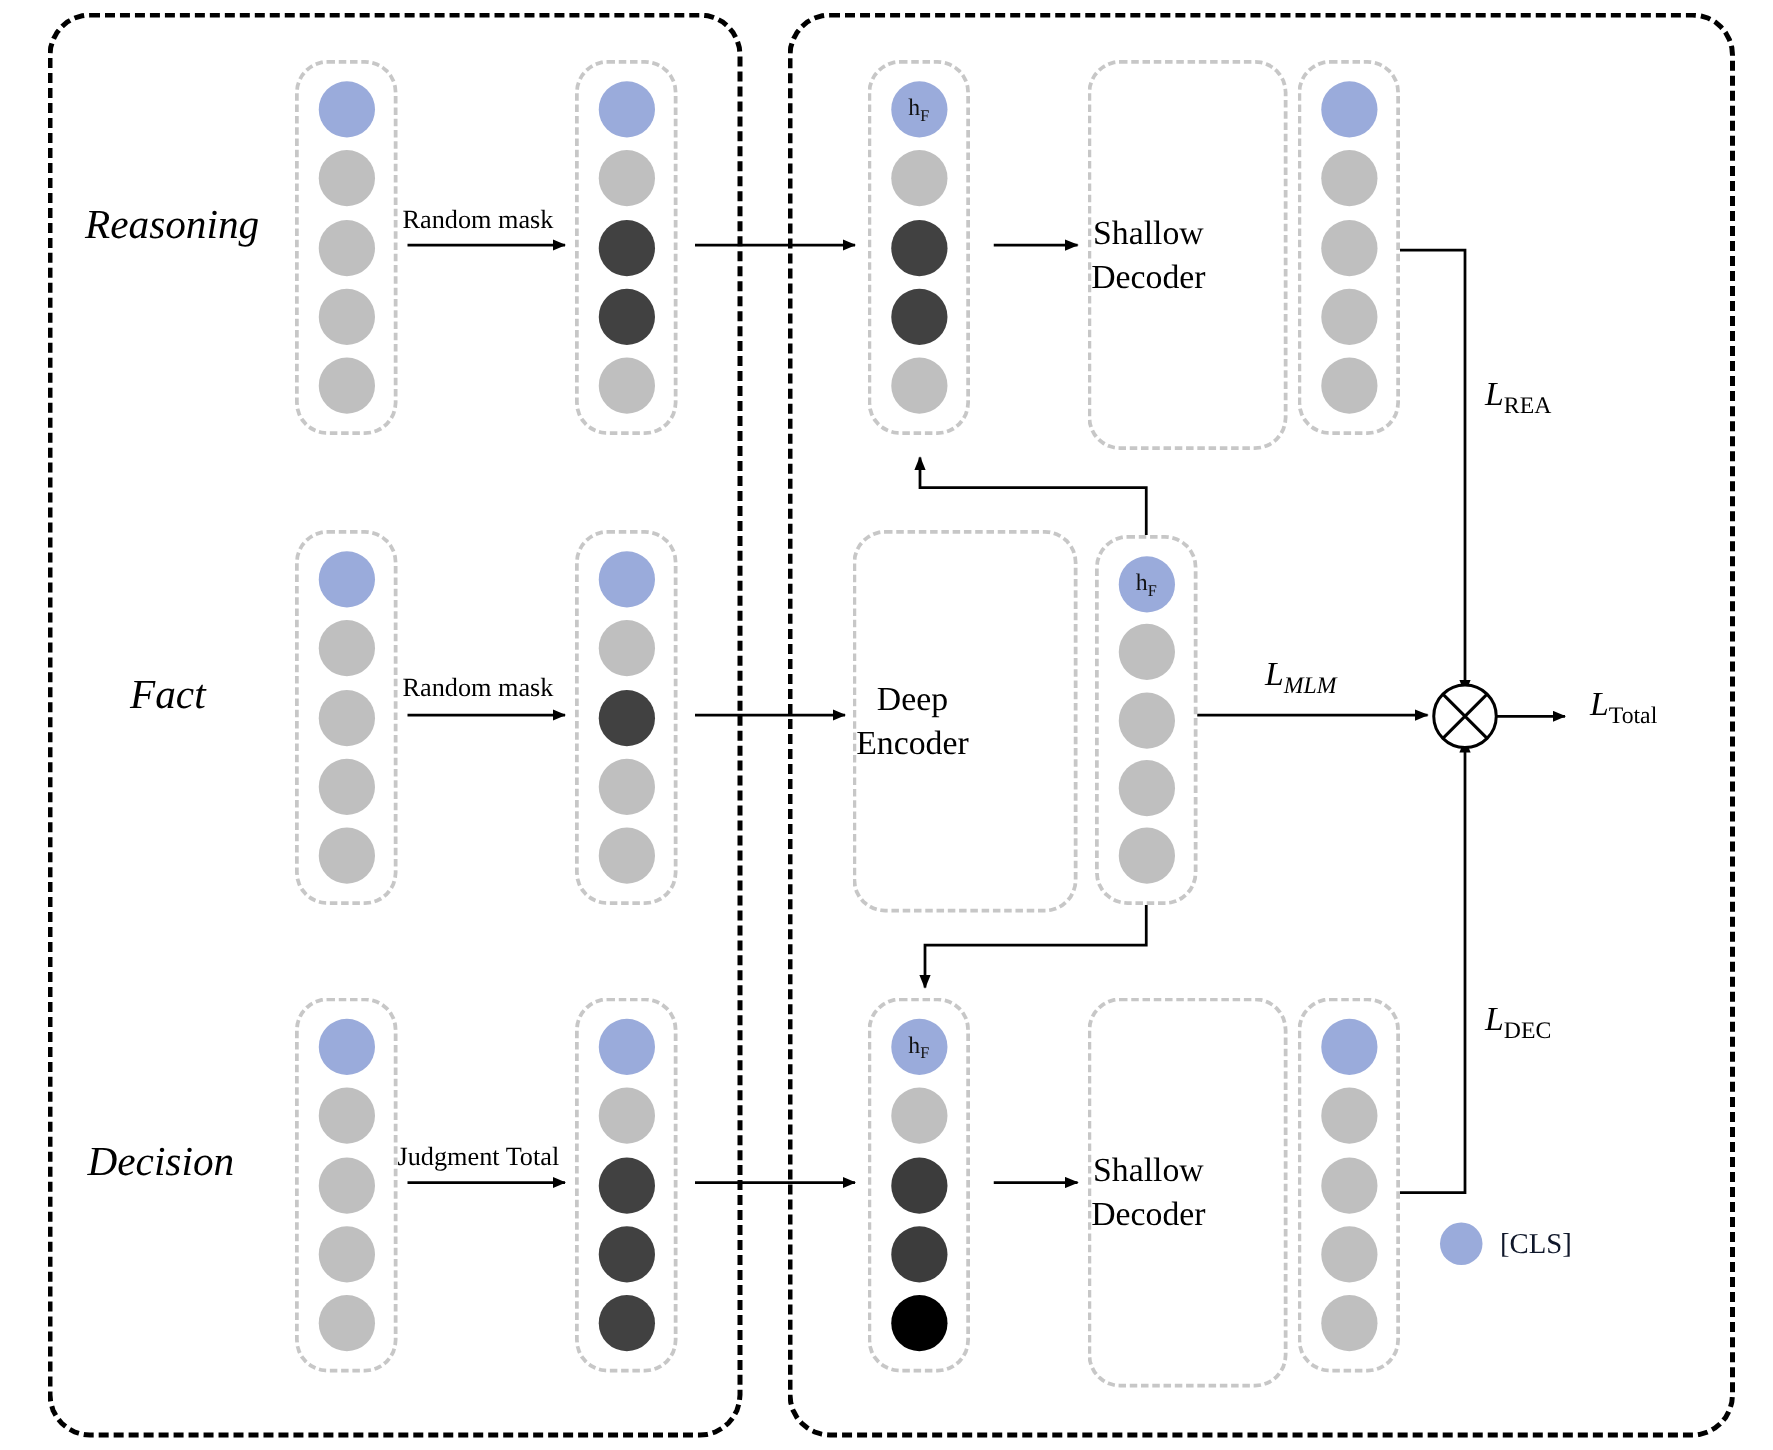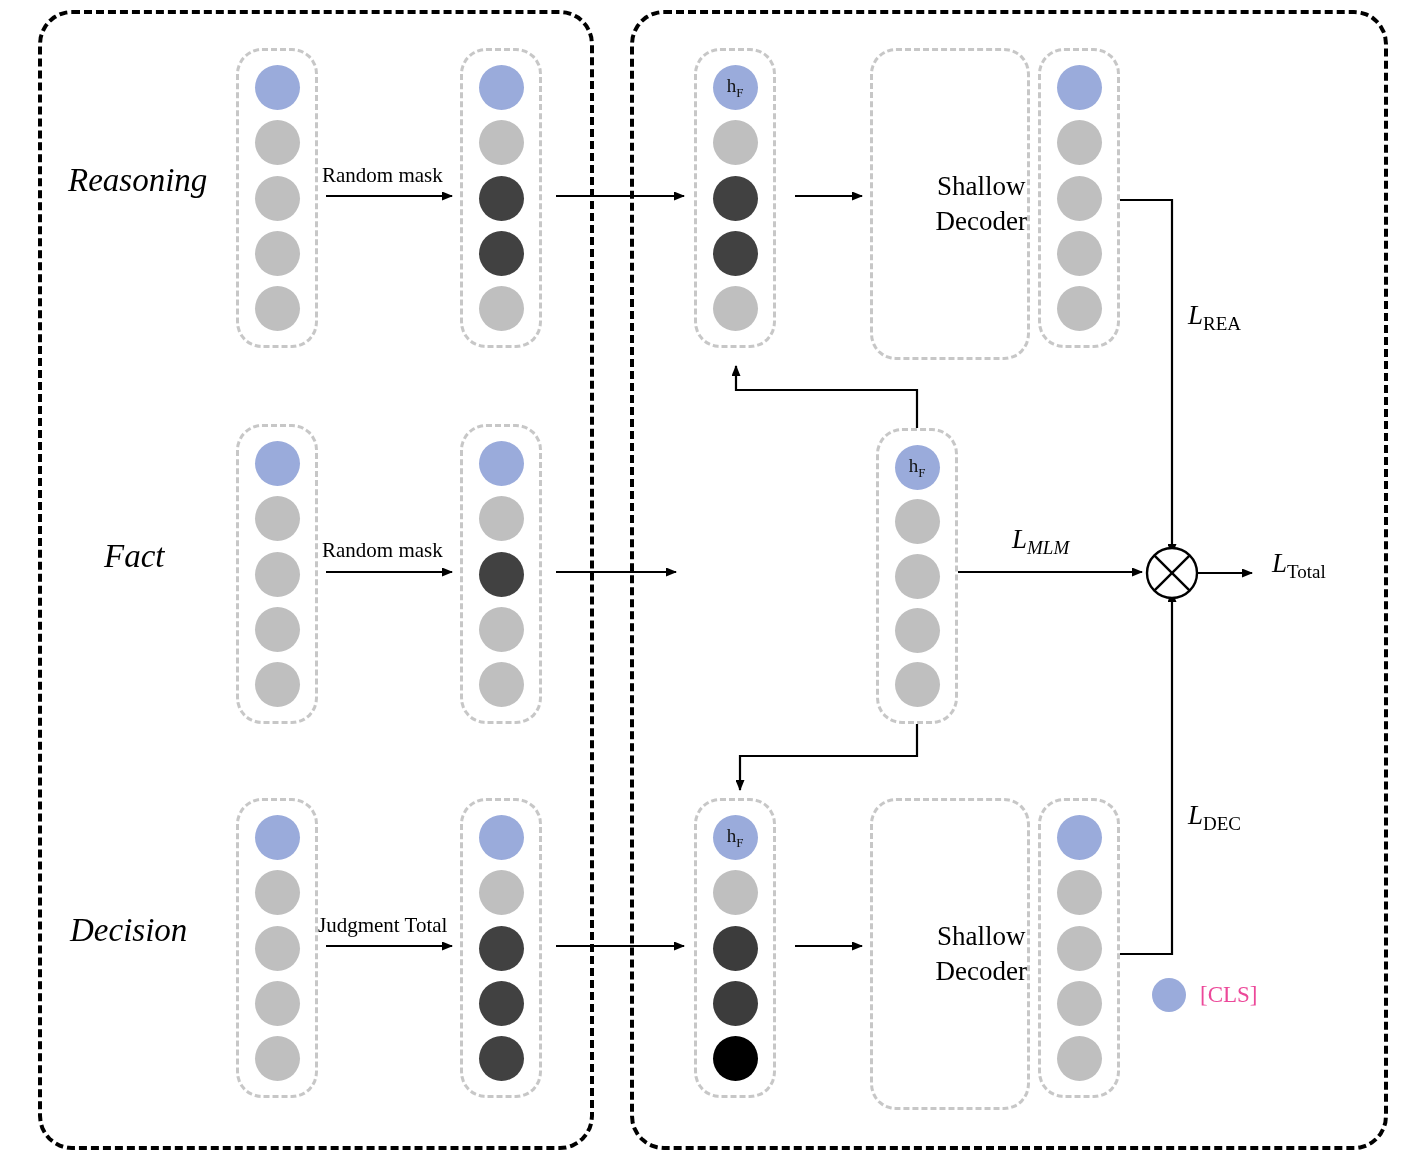--- a/index.html
+++ b/index.html
@@ -64,21 +64,21 @@
   .token .hlab sub { font-size: 13px; }
 
   
   .module {
     position: absolute;
     border: 3px dashed #c7c7c7;
     border-radius: 26px;
     background: #ffffff;
     display: flex;
     align-items: center;
-    justify-content: flex-end;
+    justify-content: flex-start;
     text-align: center;
     font-size: 27px;
     line-height: 1.28;
     color: #000000;
   }
 
   
   .row-label {
     position: absolute;
     font-style: italic;
@@ -132,21 +132,21 @@
     height: 40px;
   }
   .legend-dot {
     width: 34px; height: 34px;
     border-radius: 50%;
     flex: 0 0 auto;
   }
   .legend-text {
     margin-left: 14px;
     font-size: 23px;
-    color: #ec4899;
+    color: #0f172a;
     white-space: nowrap;
   }
 </style>
 </head>
 <body>
 
 <div id="stage">
 
   <div id="panel-left" class="outer-panel"></div>
   <div id="panel-right" class="outer-panel"></div>
@@ -251,20 +251,26 @@
     <div class="token plain"></div>
   </div>
   <div class="token-col" style="left:460px; top:424px; width:82px; height:300px;">
     <div class="token cls"></div>
     <div class="token plain"></div>
     <div class="token mask"></div>
     <div class="token plain"></div>
     <div class="token plain"></div>
   </div>
 
+  <div class="module" style="left:682px; top:424px; width:180px; height:306px;">
+    <div>
+      <div>Deep</div>
+      <div>Encoder</div>
+    </div>
+  </div>
 
   <div class="token-col" style="left:876px; top:428px; width:82px; height:296px;">
     <div class="token cls">
       <span class="hlab"><span>h</span><sub>F</sub></span>
     </div>
     <div class="token plain"></div>
     <div class="token plain"></div>
     <div class="token plain"></div>
     <div class="token plain"></div>
   </div>

